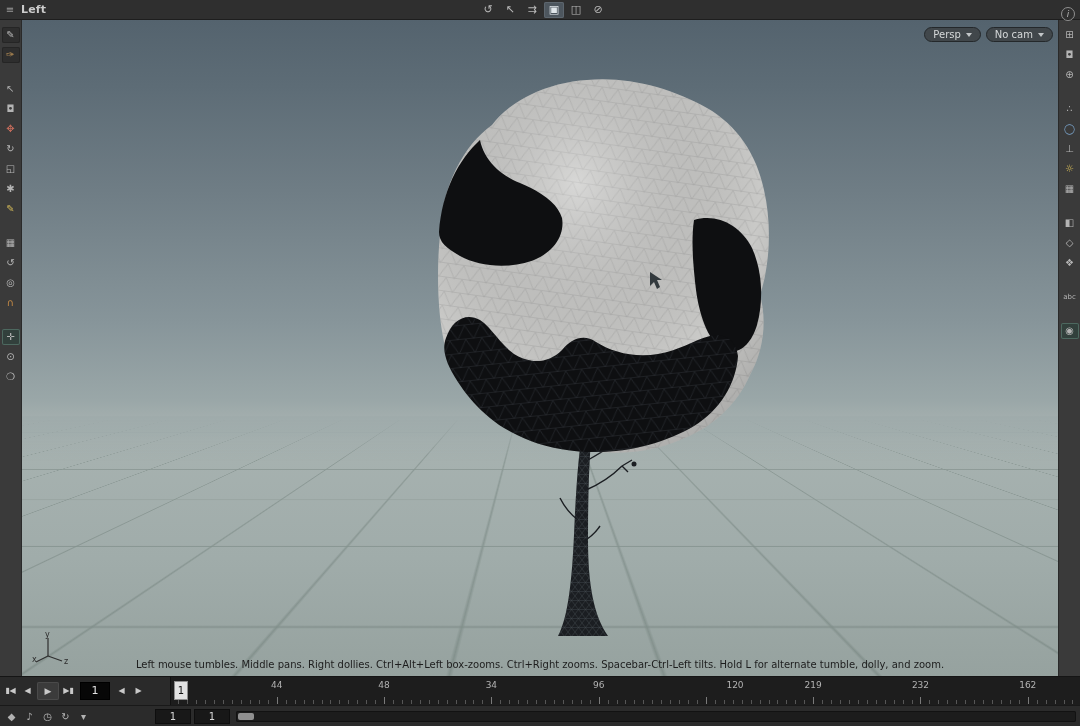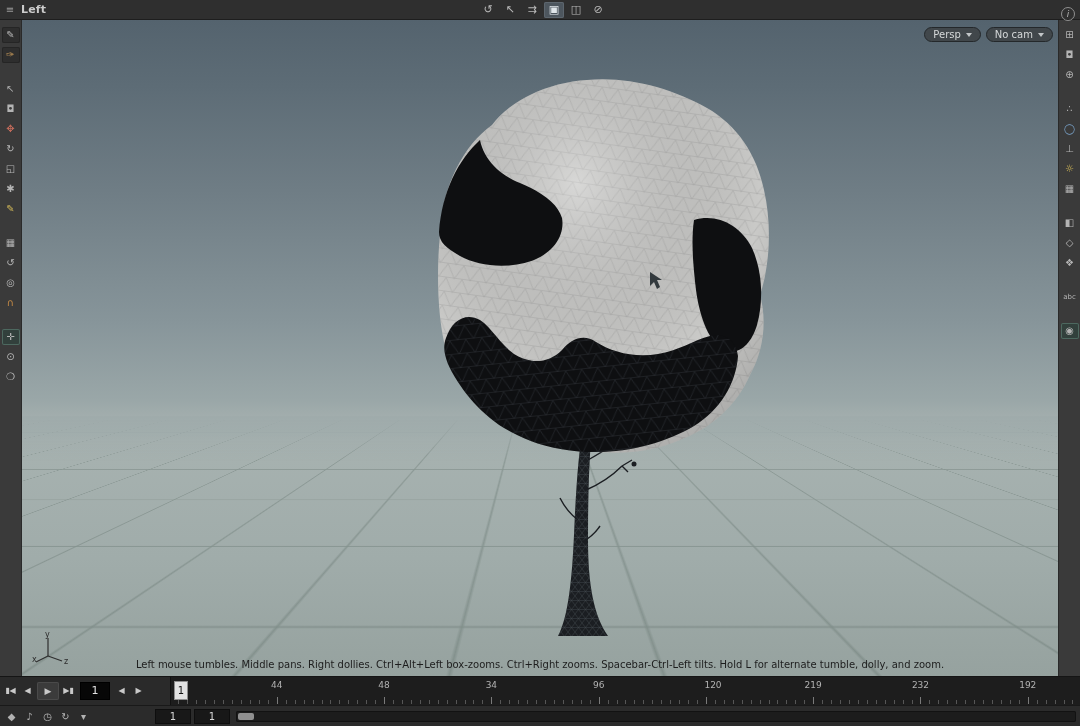--- a/index.html
+++ b/index.html
@@ -269,24 +269,24 @@
       <span class="frame-display" data-name="current-frame-field">1</span>
       <span class="t-btn" data-name="step-back-button">◀</span>
       <span class="t-btn" data-name="step-forward-button">▶</span>
     </div>
     <div class="ruler" data-name="timeline-ruler">
       <div class="playhead" data-name="playhead-marker">1</div>
     <div class="frame-label" data-name="frame-label" style="left: 105.81px;">44</div>
         <div class="frame-label" data-name="frame-label" style="left: 213.09px;">48</div>
         <div class="frame-label" data-name="frame-label" style="left: 320.37px;">34</div>
         <div class="frame-label" data-name="frame-label" style="left: 427.65px;">96</div>
-        <div class="frame-label" data-name="frame-label" style="left: 542px;">120</div>
+        <div class="frame-label" data-name="frame-label" style="left: 564px;">120</div>
         <div class="frame-label" data-name="frame-label" style="left: 642.21px;">219</div>
         <div class="frame-label" data-name="frame-label" style="left: 749.49px;">232</div>
-        <div class="frame-label" data-name="frame-label" style="left: 856.77px;">192</div>
+        <div class="frame-label" data-name="frame-label" style="left: 856.77px;">162</div>
         <div class="tick" data-name="frame-tick" style="left: 7.47px;"></div>
         <div class="tick" data-name="frame-tick" style="left: 16.41px;"></div>
         <div class="tick" data-name="frame-tick" style="left: 25.35px;"></div>
         <div class="tick" data-name="frame-tick" style="left: 34.29px;"></div>
         <div class="tick" data-name="frame-tick" style="left: 43.23px;"></div>
         <div class="tick" data-name="frame-tick" style="left: 52.17px;"></div>
         <div class="tick" data-name="frame-tick" style="left: 61.11px;"></div>
         <div class="tick" data-name="frame-tick" style="left: 70.05px;"></div>
         <div class="tick" data-name="frame-tick" style="left: 78.99px;"></div>
         <div class="tick" data-name="frame-tick" style="left: 87.93px;"></div>

